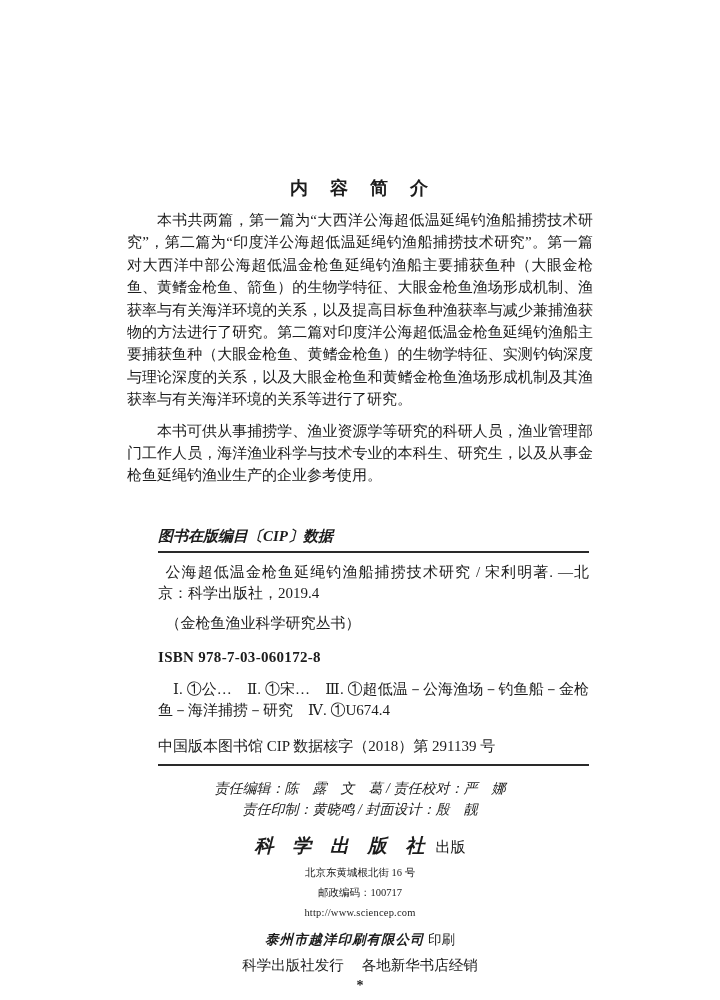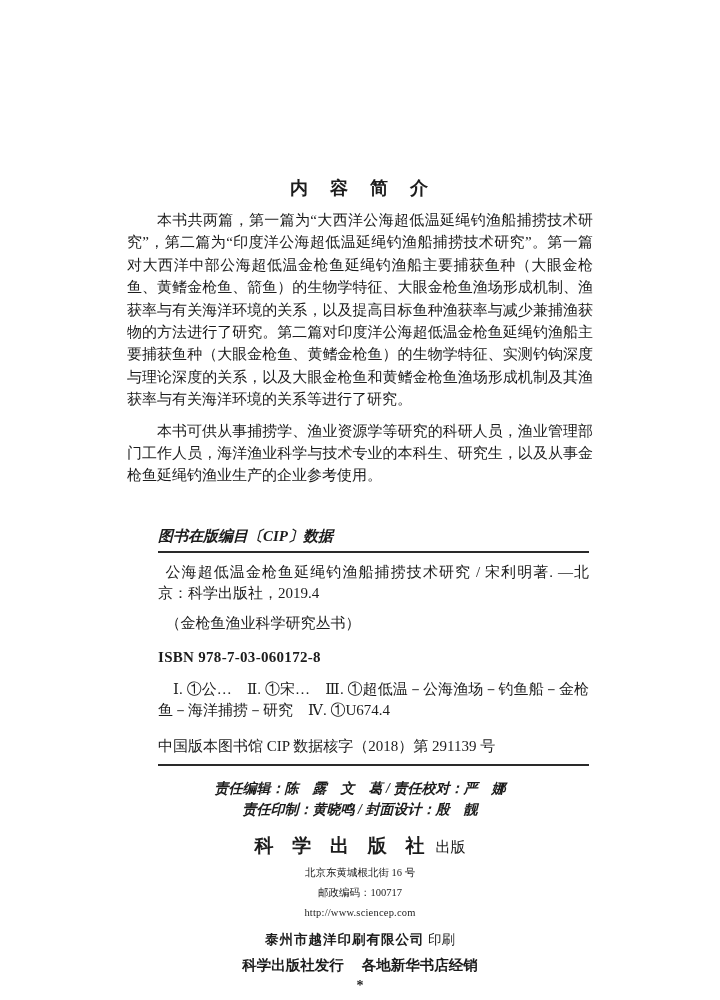--- a/index.html
+++ b/index.html
@@ -39,35 +39,35 @@
   .cip-isbn { margin-top: 13px; font-weight: bold; letter-spacing: 0.3px; }
   .cip-classif { margin-top: 11px; text-indent: 1em; }
   .cip-record { margin-top: 15px; }
   .rule-bottom { margin-top: 7px; }
 
   
   .credits {
     margin-top: 12px;
     text-align: center;
     font-style: italic;
-    font-weight: bold;
+    font-weight: normal;
     font-size: 14px;
     line-height: 21px;
   }
 
   
   .imprint { margin-top: 13px; text-align: center; }
-  .callig { font-weight: bold; }
+  .callig { font-style: italic; font-weight: bold; }
   .pub-name { font-size: 19px; letter-spacing: 7px; }
   .pub-suffix { font-size: 15px; }
   .small-line { font-size: 10.5px; line-height: 13px; margin-top: 7px; font-weight: 500; }
   .website { letter-spacing: 0.2px; }
   .printer-line { margin-top: 12px; font-size: 13.5px; }
   .printer-name { letter-spacing: 1px; }
-  .dist-line { margin-top: 7px; font-size: 14.5px; font-weight: 700; }
+  .dist-line { margin-top: 7px; font-size: 14.5px; font-weight: 400; }
   .star { margin-top: 3px; font-size: 14px; font-weight: bold; }
 
   
   .edition { text-align: center; margin-top: 4px; }
   .ed-lines {
     display: inline-block;
     text-align: left;
     font-size: 14.5px;
     font-weight: 600;
     line-height: 20.5px;

